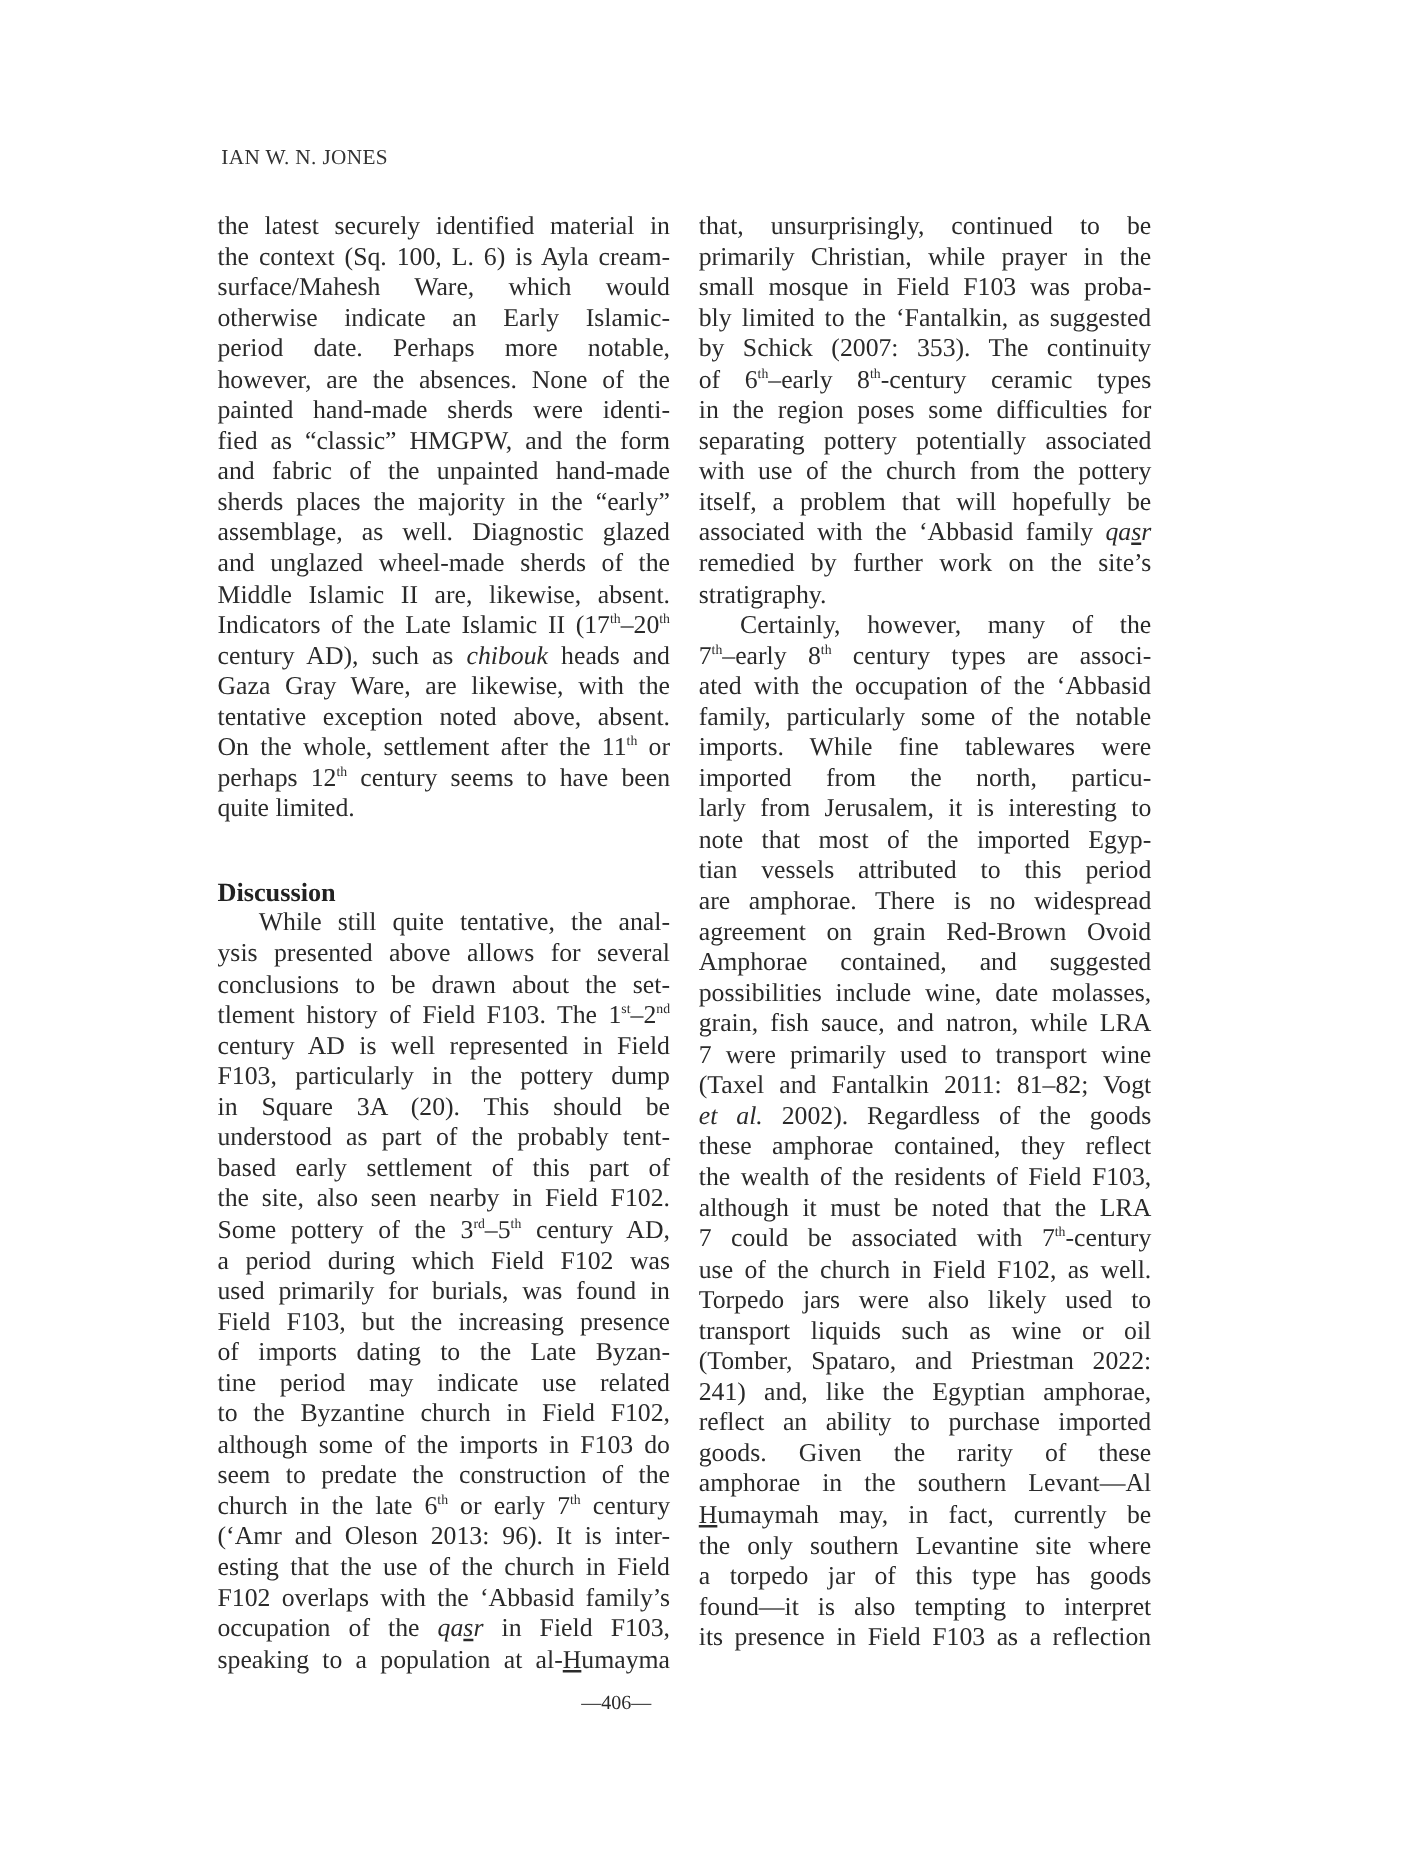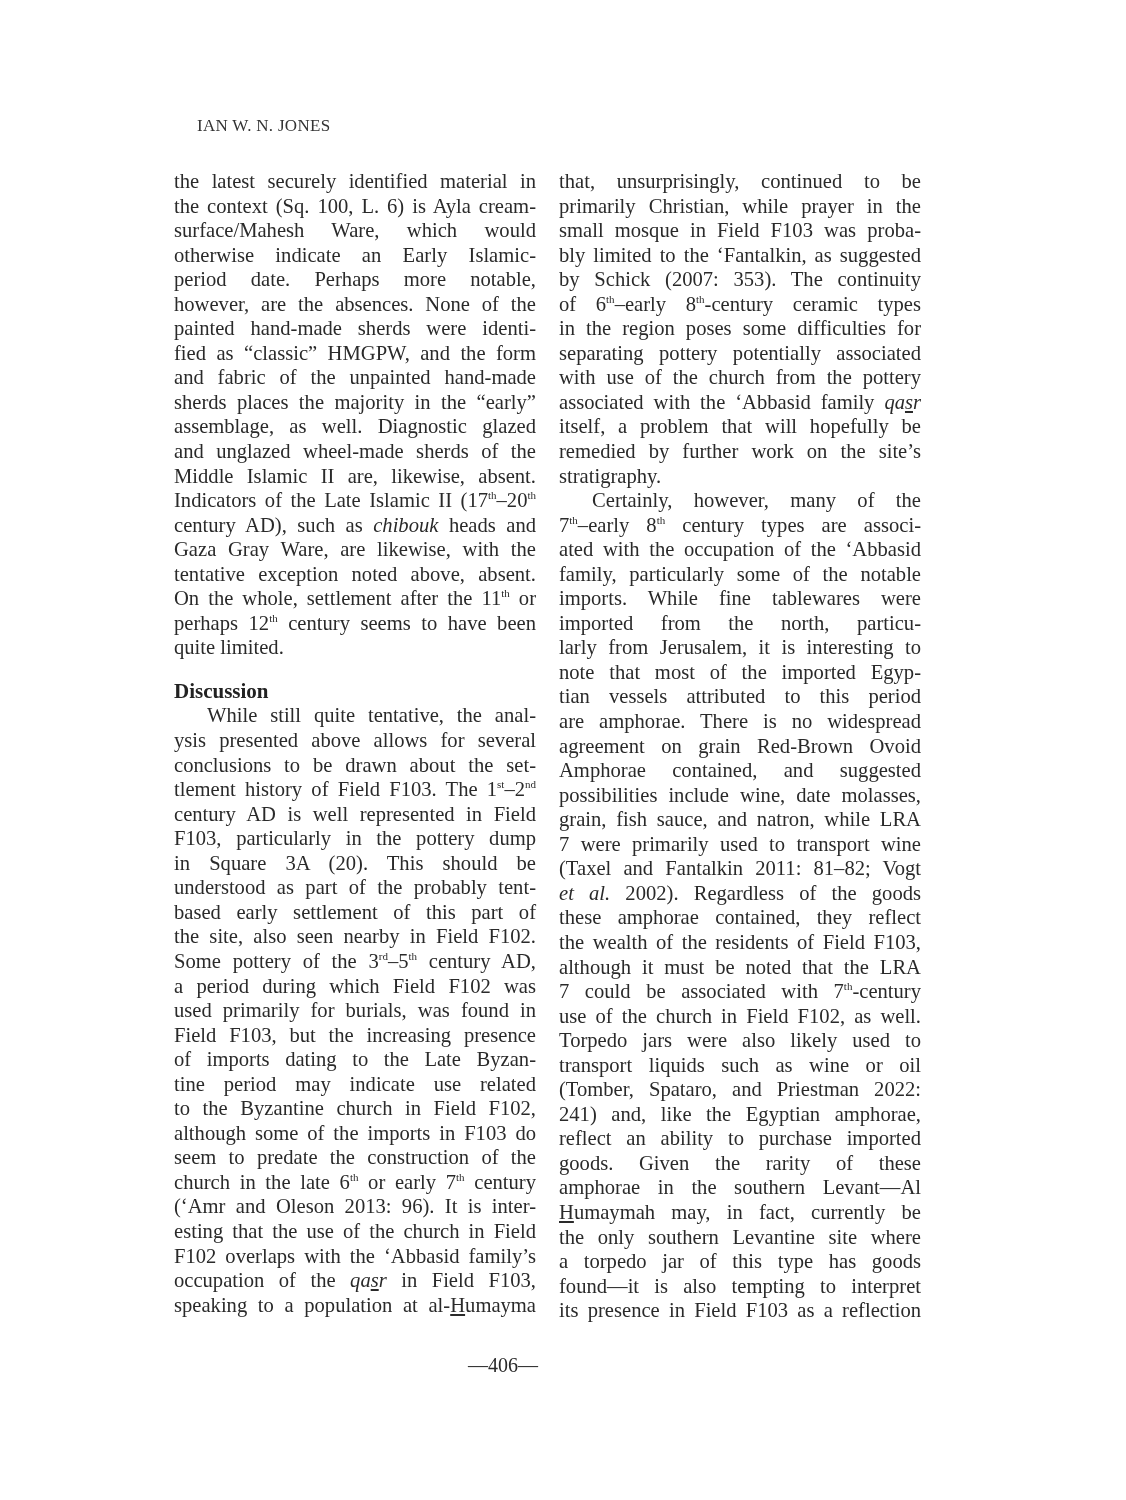--- a/index.html
+++ b/index.html
@@ -16,21 +16,20 @@
     font-family: "DejaVu Serif", "Liberation Serif", serif;
   }
   .running-head {
     position: absolute;
     left: 177px;
     top: 116px;
     font-family: "Liberation Serif", serif;
     font-size: 17px;
     letter-spacing: 0.3px;
     color: #333;
-    margin-left: 20px;
   }
   .column {
     position: absolute;
     top: 169px;
     width: 362px;
     font-family: "Liberation Serif", serif;
     font-size: 20.6px;
     line-height: 24.55px;
     text-align: justify;
     hyphens: manual;
@@ -50,38 +49,38 @@
   }
   .line.indent {
     padding-left: 33px;
   }
   .heading {
     display: block;
     font-family: "Liberation Serif", serif;
     font-weight: bold;
     font-size: 21px;
     height: 24.55px;
-    margin-top: 19px;
+    margin-top: 42px;
     color: #222;
   }
   sup {
     font-size: 11px;
     line-height: 0;
     vertical-align: 8px;
   }
   i { font-style: italic; }
   u { text-decoration: underline; text-underline-offset: 2px; }
   .page-number {
     position: absolute;
-    left: 16px;
+    left: 6px;
     width: 974px;
     top: 1354px;
     text-align: center;
     font-family: "Liberation Serif", serif;
-    font-size: 20px;
+    font-size: 16px;
     color: #2a2a2a;
   }
 </style>
 </head>
 <body>
 
 <div class="running-head">IAN W. N. JONES</div>
 
 <div class="column col-left">
   <span class="line">the latest securely identified material in</span>
@@ -137,22 +136,22 @@
 <div class="column col-right">
   <span class="line">that, unsurprisingly, continued to be</span>
   <span class="line">primarily Christian, while prayer in the</span>
   <span class="line">small mosque in Field F103 was proba-</span>
   <span class="line">bly limited to the ‘Fantalkin, as suggested</span>
   <span class="line">by Schick (2007: 353). The continuity</span>
   <span class="line"><span>of 6</span><sup>th</sup><span>–early 8</span><sup>th</sup><span>-century ceramic types</span></span>
   <span class="line">in the region poses some difficulties for</span>
   <span class="line">separating pottery potentially associated</span>
   <span class="line">with use of the church from the pottery</span>
+  <span class="line">itself, a problem that will hopefully be</span>
   <span class="line"><span>associated with the ‘Abbasid family </span><i><span>qa</span><u>s</u><span>r</span></i></span>
-  <span class="line">itself, a problem that will hopefully be</span>
   <span class="line">remedied by further work on the site’s</span>
   <span class="line last">stratigraphy.</span>
 
   <span class="line indent">Certainly, however, many of the</span>
   <span class="line"><span>7</span><sup>th</sup><span>–early 8</span><sup>th</sup><span> century types are associ-</span></span>
   <span class="line">ated with the occupation of the ‘Abbasid</span>
   <span class="line">family, particularly some of the notable</span>
   <span class="line">imports. While fine tablewares were</span>
   <span class="line">imported from the north, particu-</span>
   <span class="line">larly from Jerusalem, it is interesting to</span>

